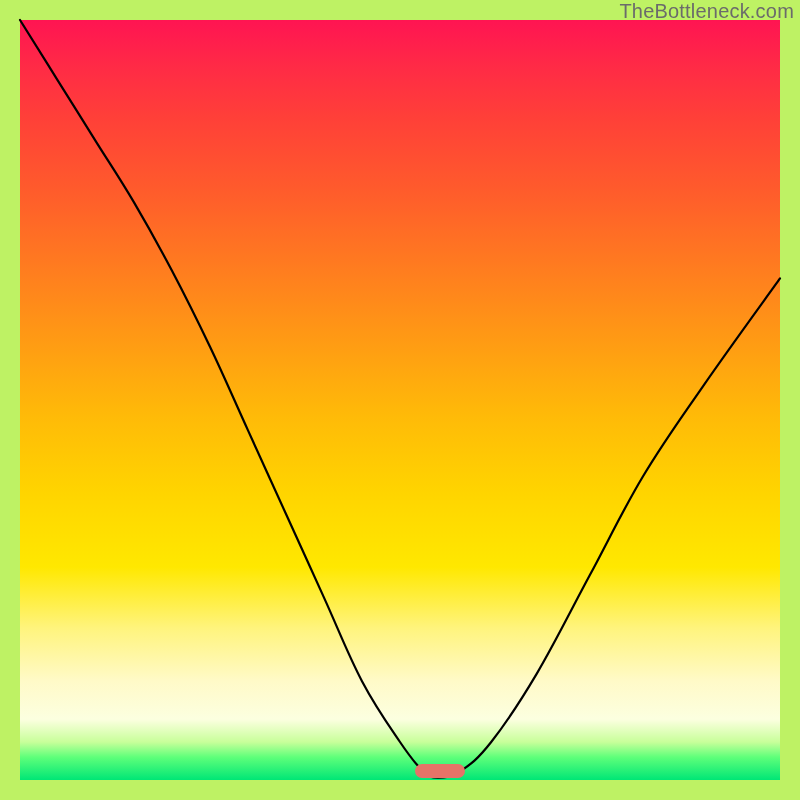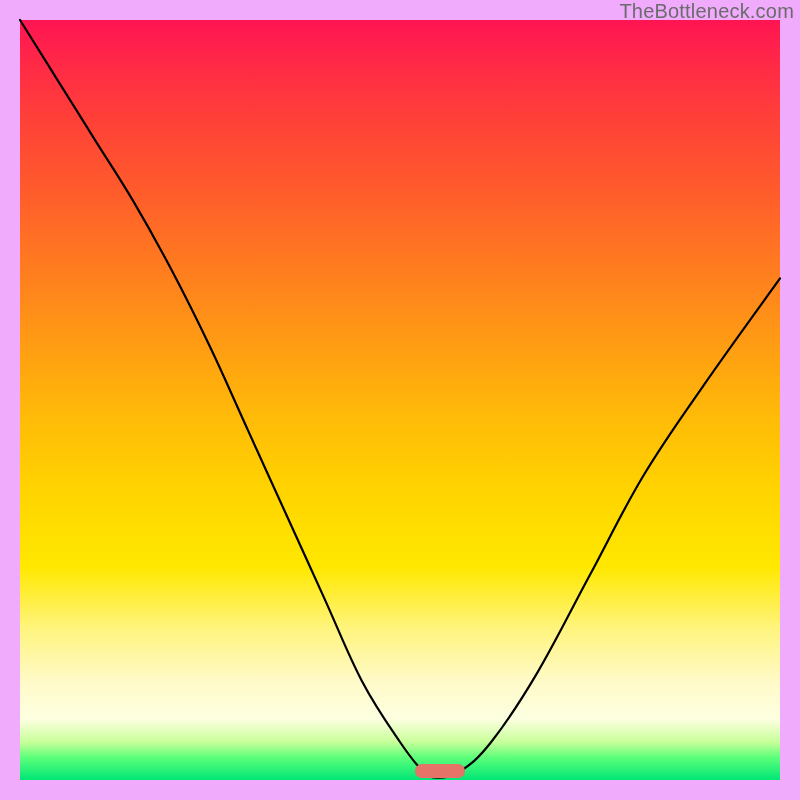--- a/index.html
+++ b/index.html
@@ -8,21 +8,21 @@
     width: 800px;
     height: 800px;
     background: #000;
     overflow: hidden;
     font-family: Arial, Helvetica, sans-serif;
   }
   .frame {
     position: absolute;
     left: 0; top: 0;
     width: 800px; height: 800px;
-    background: #f0abfc;
+    background: #bef264;
   }
   .plot-area {
     position: absolute;
     left: 20px;
     top: 20px;
     width: 760px;
     height: 760px;
     
     background: linear-gradient(
       to bottom,

